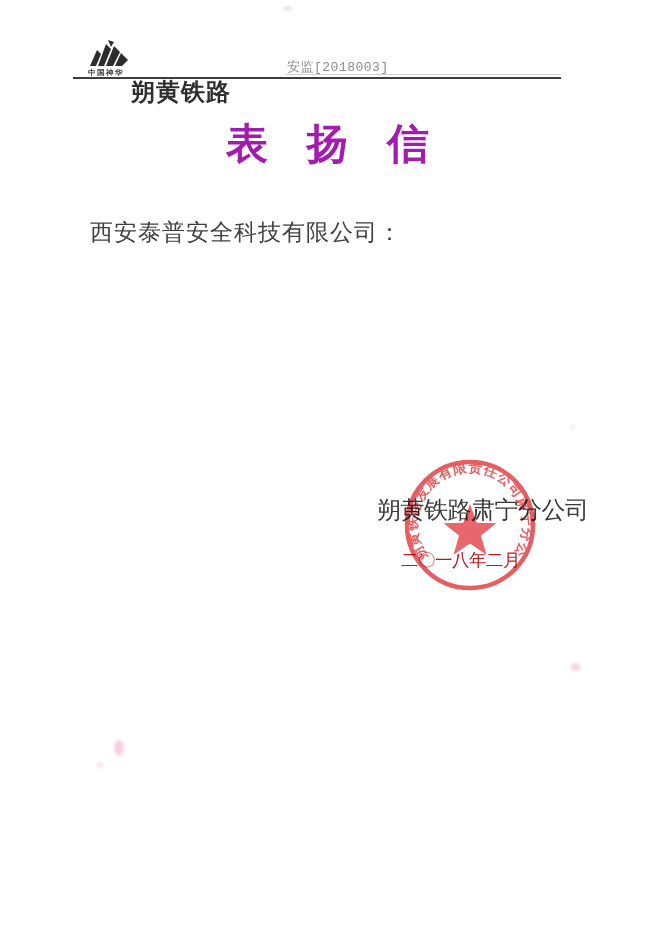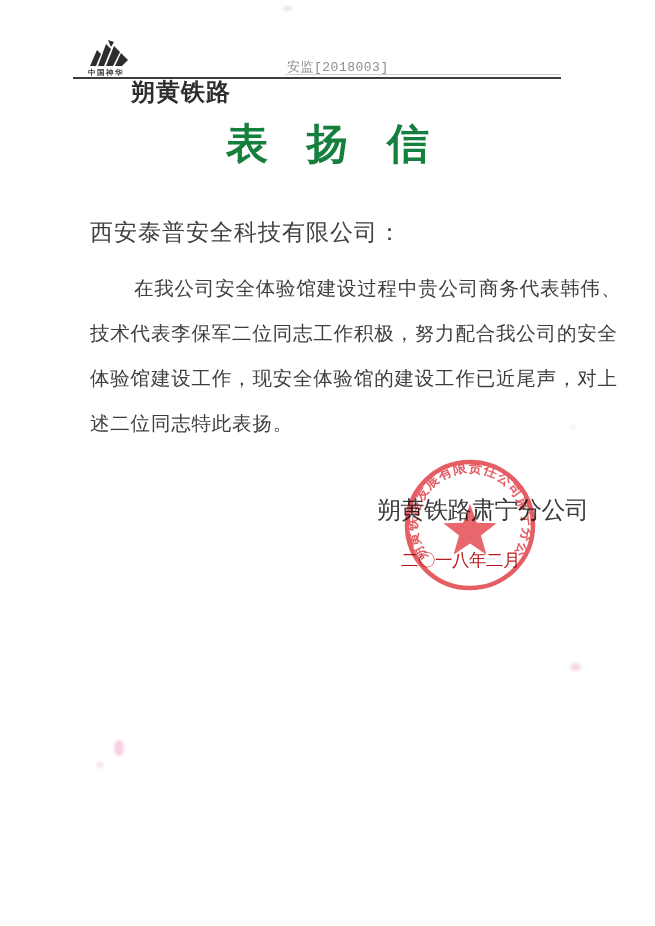--- a/index.html
+++ b/index.html
@@ -32,21 +32,21 @@
   .doc-number-underline{
     position:absolute;left:285px;top:74px;width:276px;height:1px;background:#cfcfcf;
   }
   .header-rule{
     position:absolute;left:73px;top:77px;width:488px;height:2px;background:#3d3d3d;
   }
   
   .letter-title{
     position:absolute;left:0;top:116px;width:655px;
     text-align:center;
-    font-size:42px;font-weight:bold;color:#15803d;
+    font-size:42px;font-weight:bold;color:#a21caf;
     letter-spacing:12px;padding-left:12px;box-sizing:border-box;
     white-space:nowrap;
   }
   .recipient-line{
     position:absolute;left:90px;top:217px;
     font-size:23px;color:#404040;letter-spacing:1px;white-space:nowrap;
   }
   .body-block{
     position:absolute;left:90px;top:266px;width:505px;
   }
@@ -92,26 +92,20 @@
     <span class="sub-brand">中国神华</span>
   </div>
   <div class="brand-name">朔黄铁路</div>
   <div class="doc-number">安监[2018003]</div>
   <div class="doc-number-underline"></div>
   <div class="header-rule"></div>
 
   <div class="letter-title">表 扬 信</div>
   <div class="recipient-line">西安泰普安全科技有限公司：</div>
 
-  <div class="body-block">
-    <div class="body-line indent">在我公司安全体验馆建设过程中贵公司商务代表韩伟、</div>
-    <div class="body-line">技术代表李保军二位同志工作积极，努力配合我公司的安全</div>
-    <div class="body-line">体验馆建设工作，现安全体验馆的建设工作已近尾声，对上</div>
-    <div class="body-line">述二位同志特此表扬。</div>
-  </div>
 
   <div class="signature-line">朔黄铁路肃宁分公司</div>
   <div class="date-line">二〇一八年二月</div>
 
   <svg class="seal" width="140" height="140" viewBox="0 0 140 140">
     <circle cx="70" cy="70" r="63" fill="none" stroke="#e2484e" stroke-width="4.5"></circle>
     <defs>
       <path id="sealArc" d="M 29.2,103.9 A 53,53 0 1 1 110.8,103.9" fill="none"></path>
     </defs>
     <text font-size="13.5" fill="#e2484e" letter-spacing="1" font-family="'DejaVu Serif','Liberation Serif',serif" font-weight="bold">

